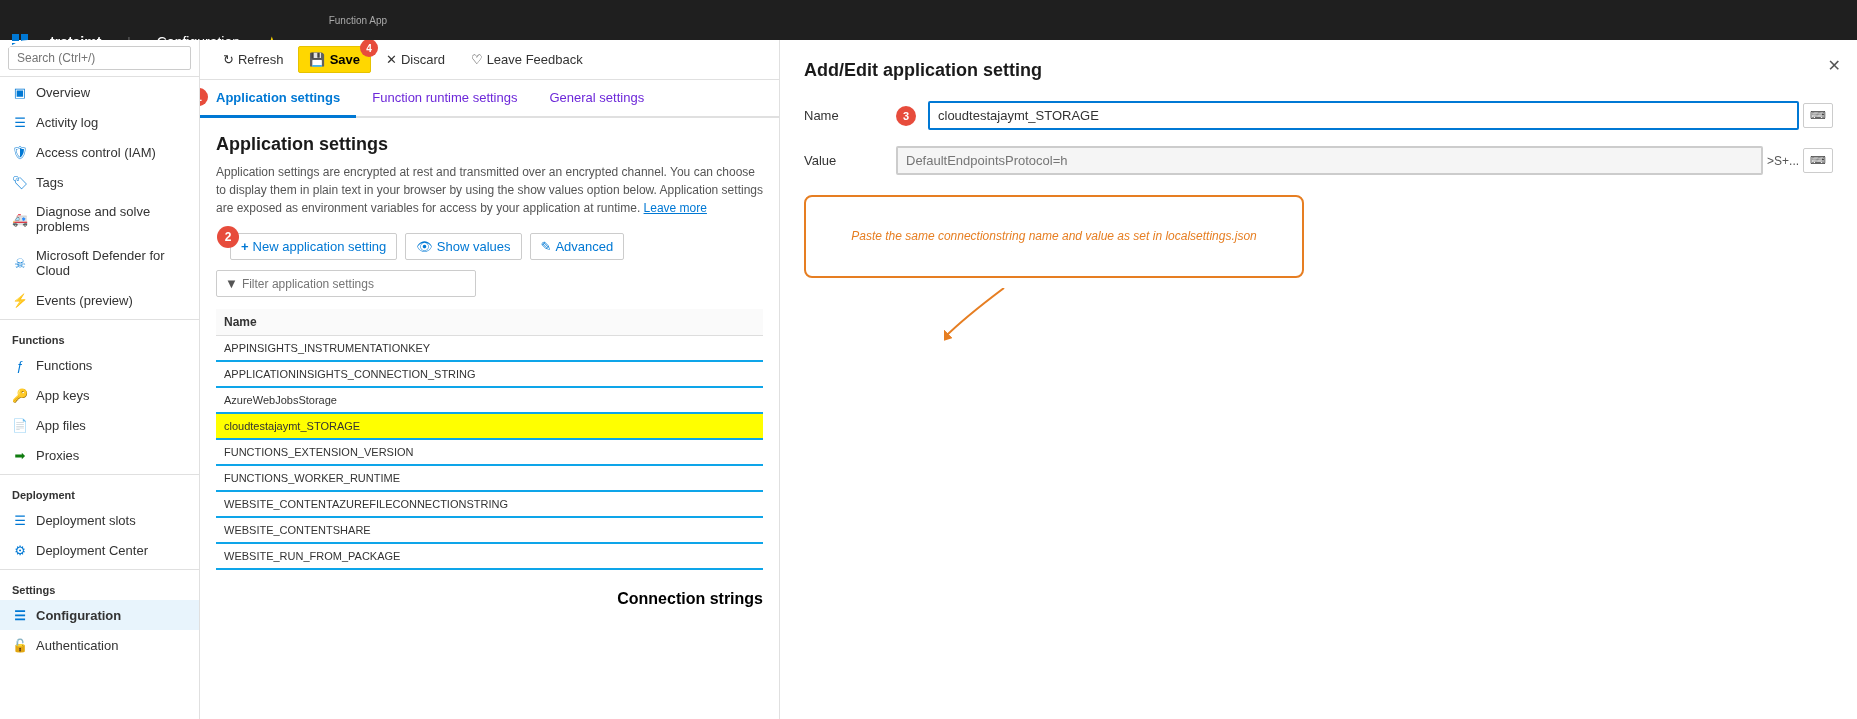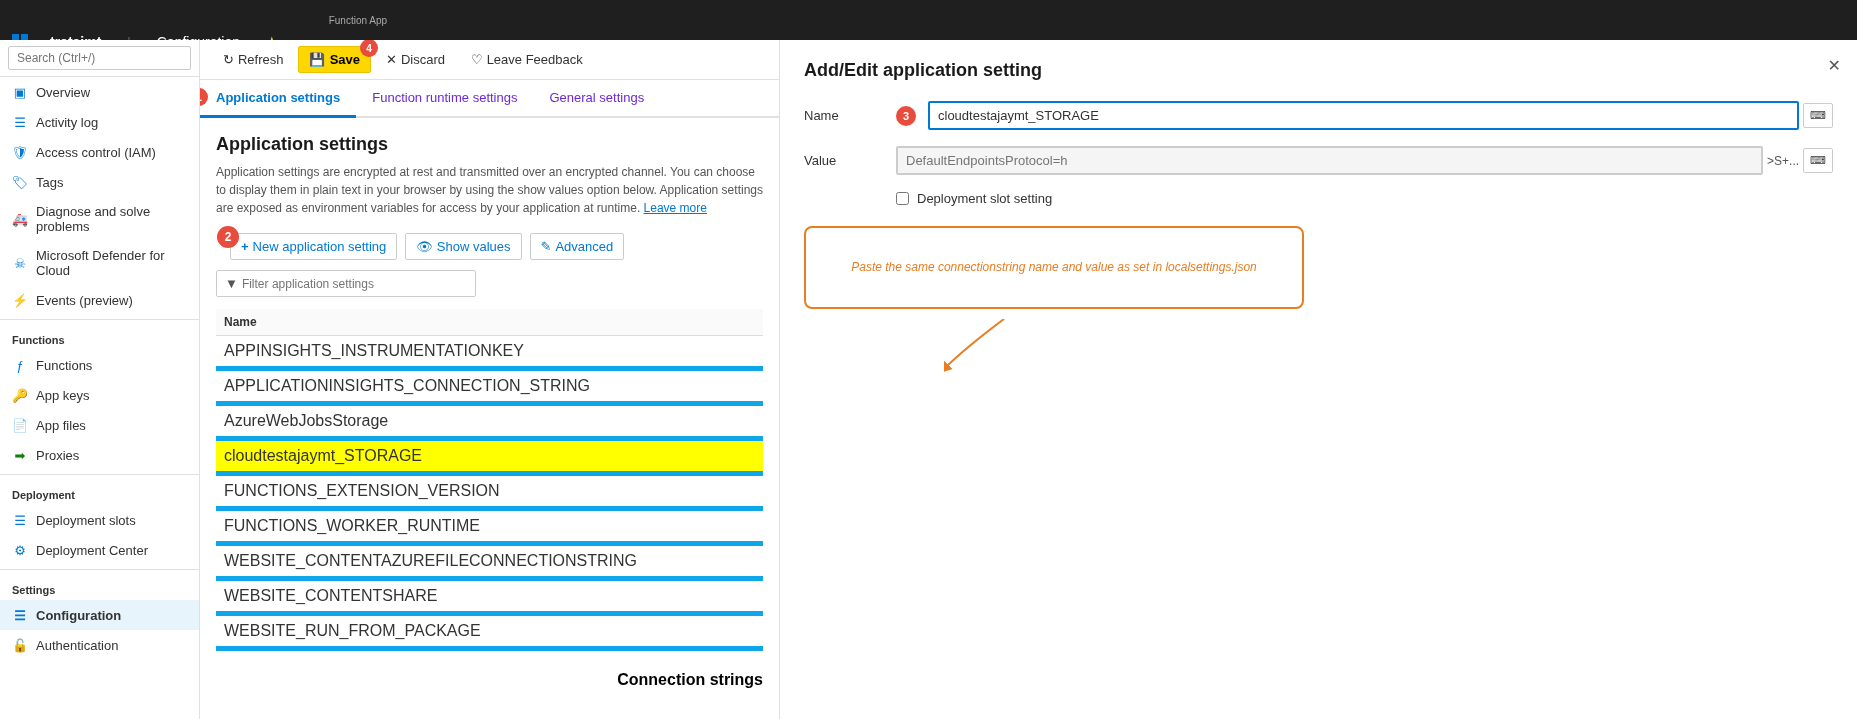--- a/index.html
+++ b/index.html
@@ -13,21 +13,21 @@
     .top-bar-logo { display: flex; gap: 22px; margin-top: 44px; }
     .top-bar-logo .grid-icon { display: grid; grid-template-columns: 1fr 1fr; gap: 2px; width: 16px; height: 16px; }
     .top-bar-logo .grid-icon span { background: #0078d4; display: block; }
     .top-bar-title { font-size: 14px; font-weight: 600; color: #fff; }
     .top-bar-sep { color: #666; margin: 0 4px; }
     .top-bar-sub { font-size: 14px; color: #fff; }
     .top-bar-star { color: #ffd700; margin-left: 4px; cursor: pointer; }
     .top-bar-dots { color: #ccc; margin-left: 4px; cursor: pointer; }
 
     
-    .main-layout { display: flex; flex: 1; overflow: hidden; }
+    .main-layout { display: flex; flex: 1; overflow: hidden; border-radius: 28px; }
 
     
     .sidebar {
       width: 200px; background: #fff; border-right: 1px solid #e0e0e0;
       display: flex; flex-direction: column; overflow-y: auto; flex-shrink: 0;
     }
     .sidebar-search {
       padding: 6px 8px; border-bottom: 1px solid #e0e0e0;
     }
     .sidebar-search input {
@@ -88,21 +88,21 @@
       border: 1px solid #ccc; border-radius: 2px; cursor: pointer;
       font-size: 13px; background: #fff; color: #0078d4;
     }
     .action-btn.new-btn { position: relative; }
 
     .settings-table { width: 100%; border-collapse: collapse; }
     .settings-table th {
       text-align: left; padding: 6px 8px; font-size: 12px; font-weight: 600;
       color: #333; border-bottom: 1px solid #ddd; background: #fafafa;
     }
-    .settings-table td { padding: 6px 8px; font-size: 16px; color: #333; border-bottom: 5px solid #0ea5e9; }
+    .settings-table td { padding: 6px 8px; font-size: 11px; color: #333; border-bottom: 2px solid #0ea5e9; }
     .settings-table tr.highlighted td { background: #ffff00; }
 
     
     .right-panel { flex: 1; padding: 20px 24px; overflow-y: auto; position: relative; }
     .panel-title { font-size: 18px; font-weight: 600; color: #1a1a1a; margin-bottom: 20px; }
     .panel-close { position: absolute; top: 16px; right: 16px; cursor: pointer; font-size: 16px; color: #555; }
 
     .form-row { display: flex; align-items: center; margin-bottom: 16px; gap: 12px; }
     .form-label { font-size: 13px; color: #333; width: 80px; flex-shrink: 0; }
     .form-input-wrap { flex: 1; display: flex; align-items: center; gap: 4px; }
@@ -369,24 +369,20 @@
 
       <div class="form-row">
         <label class="form-label">Value</label>
         <div class="form-input-wrap">
           <input class="form-input value-input" type="text" placeholder="DefaultEndpointsProtocol=h" style="">
           <span style="font-size:12px;color:#555;">&gt;S+...</span>
           <button class="form-input-btn">⌨</button>
         </div>
       </div>
 
-      <div class="checkbox-row">
-        <input type="checkbox" id="dep-slot" style="">
-        <label for="dep-slot">Deployment slot setting</label>
-      </div>
 
       <div class="callout-box" style="max-width:500px;">
         <span class="callout-text">Paste the same connectionstring name and value as set in localsettings.json</span>
       </div>
 
       <svg width="120" height="60" style="display:block;margin-top:-10px;margin-left:140px;">
         <path d="M 60 0 Q 20 30 0 50" stroke="#e67e22" stroke-width="2" fill="none" marker-end="url(#arr)"></path>
         <defs>
           <marker id="arr" markerWidth="6" markerHeight="6" refX="3" refY="3" orient="auto">
             <path d="M 0 0 L 6 3 L 0 6 Z" fill="#e67e22"></path>

